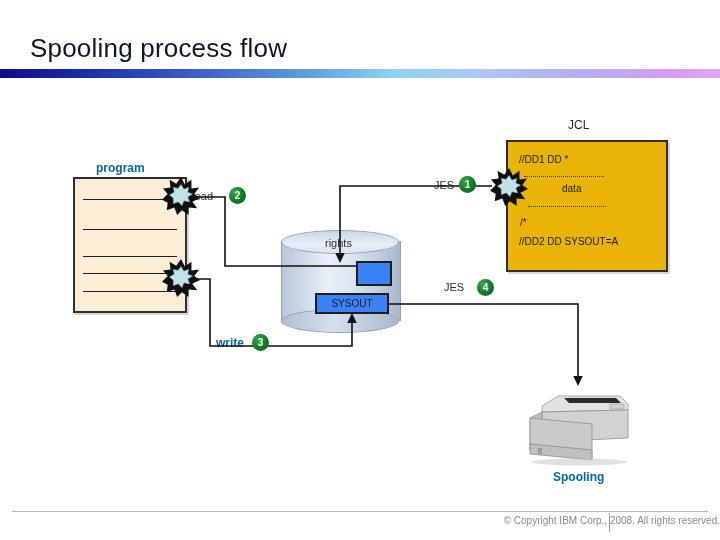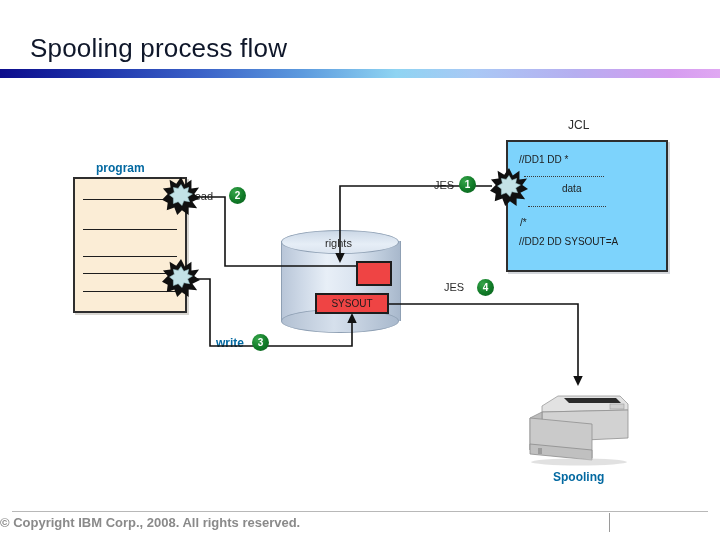--- a/index.html
+++ b/index.html
@@ -82,21 +82,21 @@
   }
   #program-label {
     left: 96px; top: 83px;
   }
 
   
   #jcl-box {
     position: absolute;
     left: 506px; top: 62px;
     width: 158px; height: 128px;
-    background: #7dd3fc;
+    background: #eab308;
     border: 2px solid #2e2e2e;
     box-shadow: 2px 2px 0 rgba(110,120,135,0.3);
   }
   #jcl-label {
     left: 568px; top: 40px;
     font-size: 12px;
   }
   .jcl-line {
     position: absolute;
     font-size: 10px;
@@ -144,21 +144,21 @@
     box-sizing: border-box;
   }
   #spool-text {
     left: 325px; top: 159px;
     font-size: 11px;
     z-index: 6;
   }
 
   .spool-item {
     position: absolute;
-    background: #ef4444;
+    background: #3b82f6;
     border: 2px solid #1d1d1d;
     box-sizing: border-box;
     font-size: 10px;
     color: #1c1c1c;
     text-align: center;
     line-height: 17px;
     z-index: 7;
   }
   #spool-job-box {
     left: 356px; top: 183px;
@@ -216,24 +216,23 @@
     position: absolute;
     left: 12px; top: 511px;
     width: 696px;
     height: 0;
     border-top: 1px solid #b8b8b8;
   }
   #footer-text {
     position: absolute;
     left: 0; top: 515px;
     width: 720px;
-    text-align: left;
-    font-size: 13px;
+    text-align: right;
+    font-size: 10px;
     color: #8a8a8a;
-    font-weight: bold;
   }
   #footer-tick {
     position: absolute;
     left: 609px; top: 513px;
     width: 0; height: 19px;
     border-left: 1.5px solid #9a9a9a;
   }
 </style>
 </head>
 <body>

